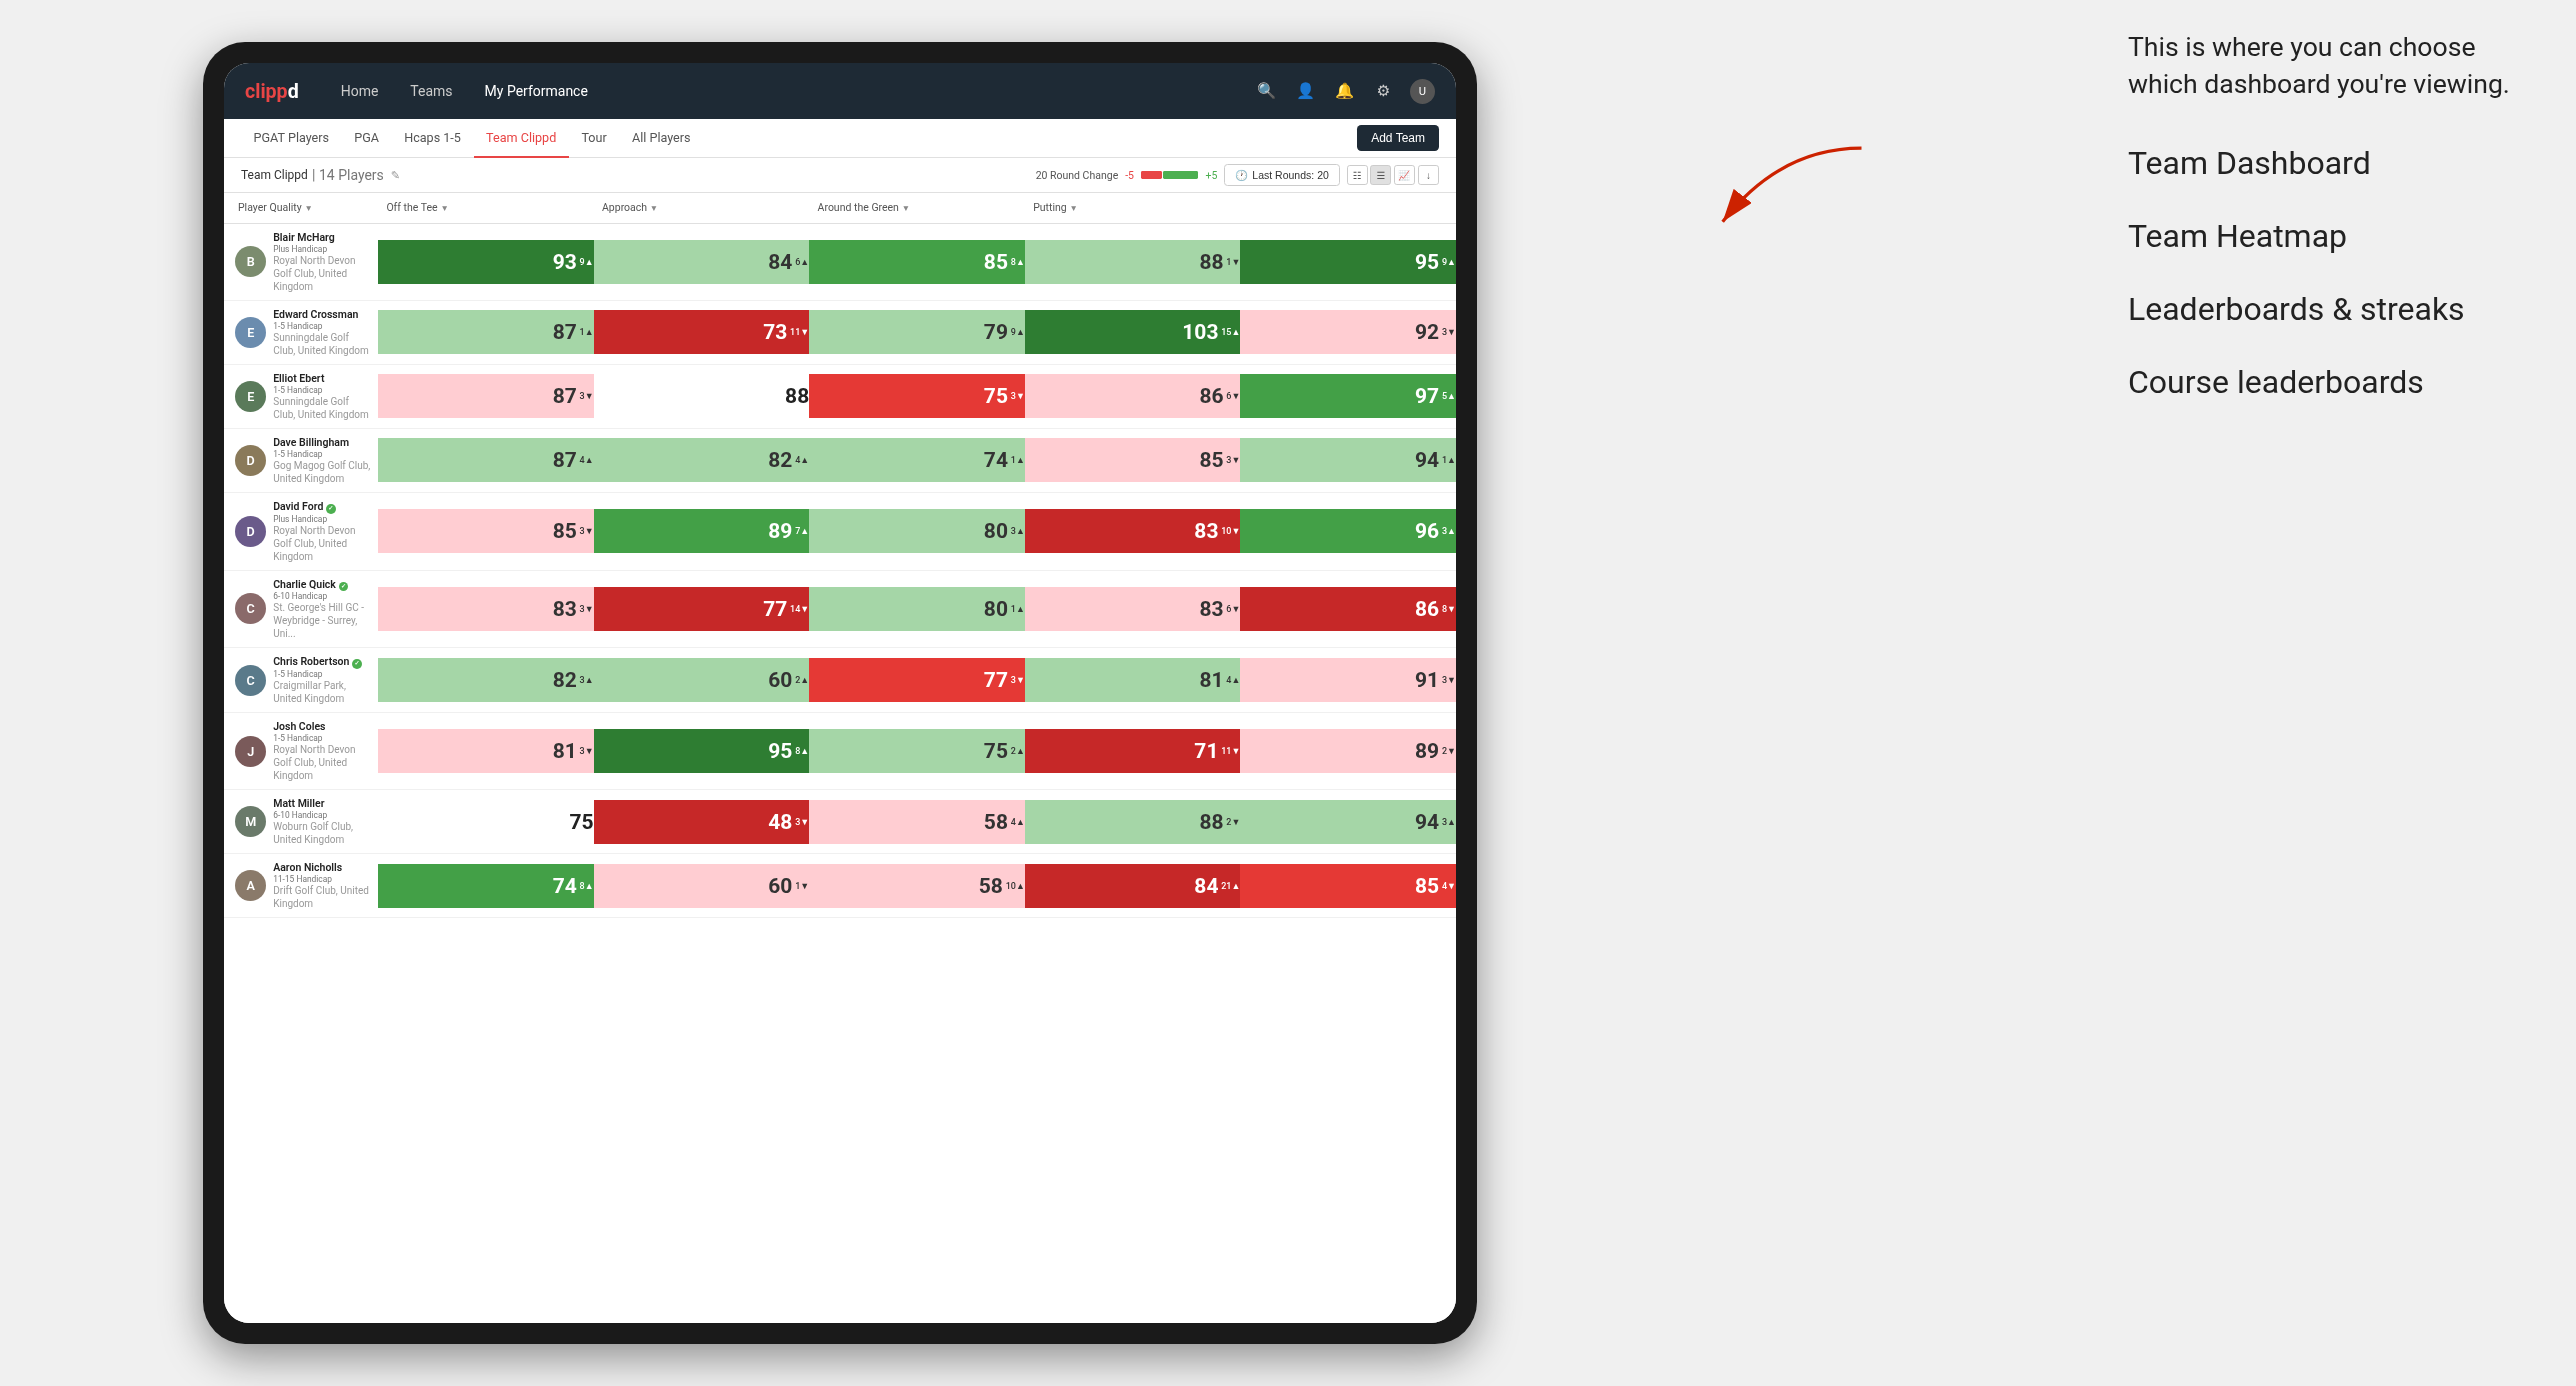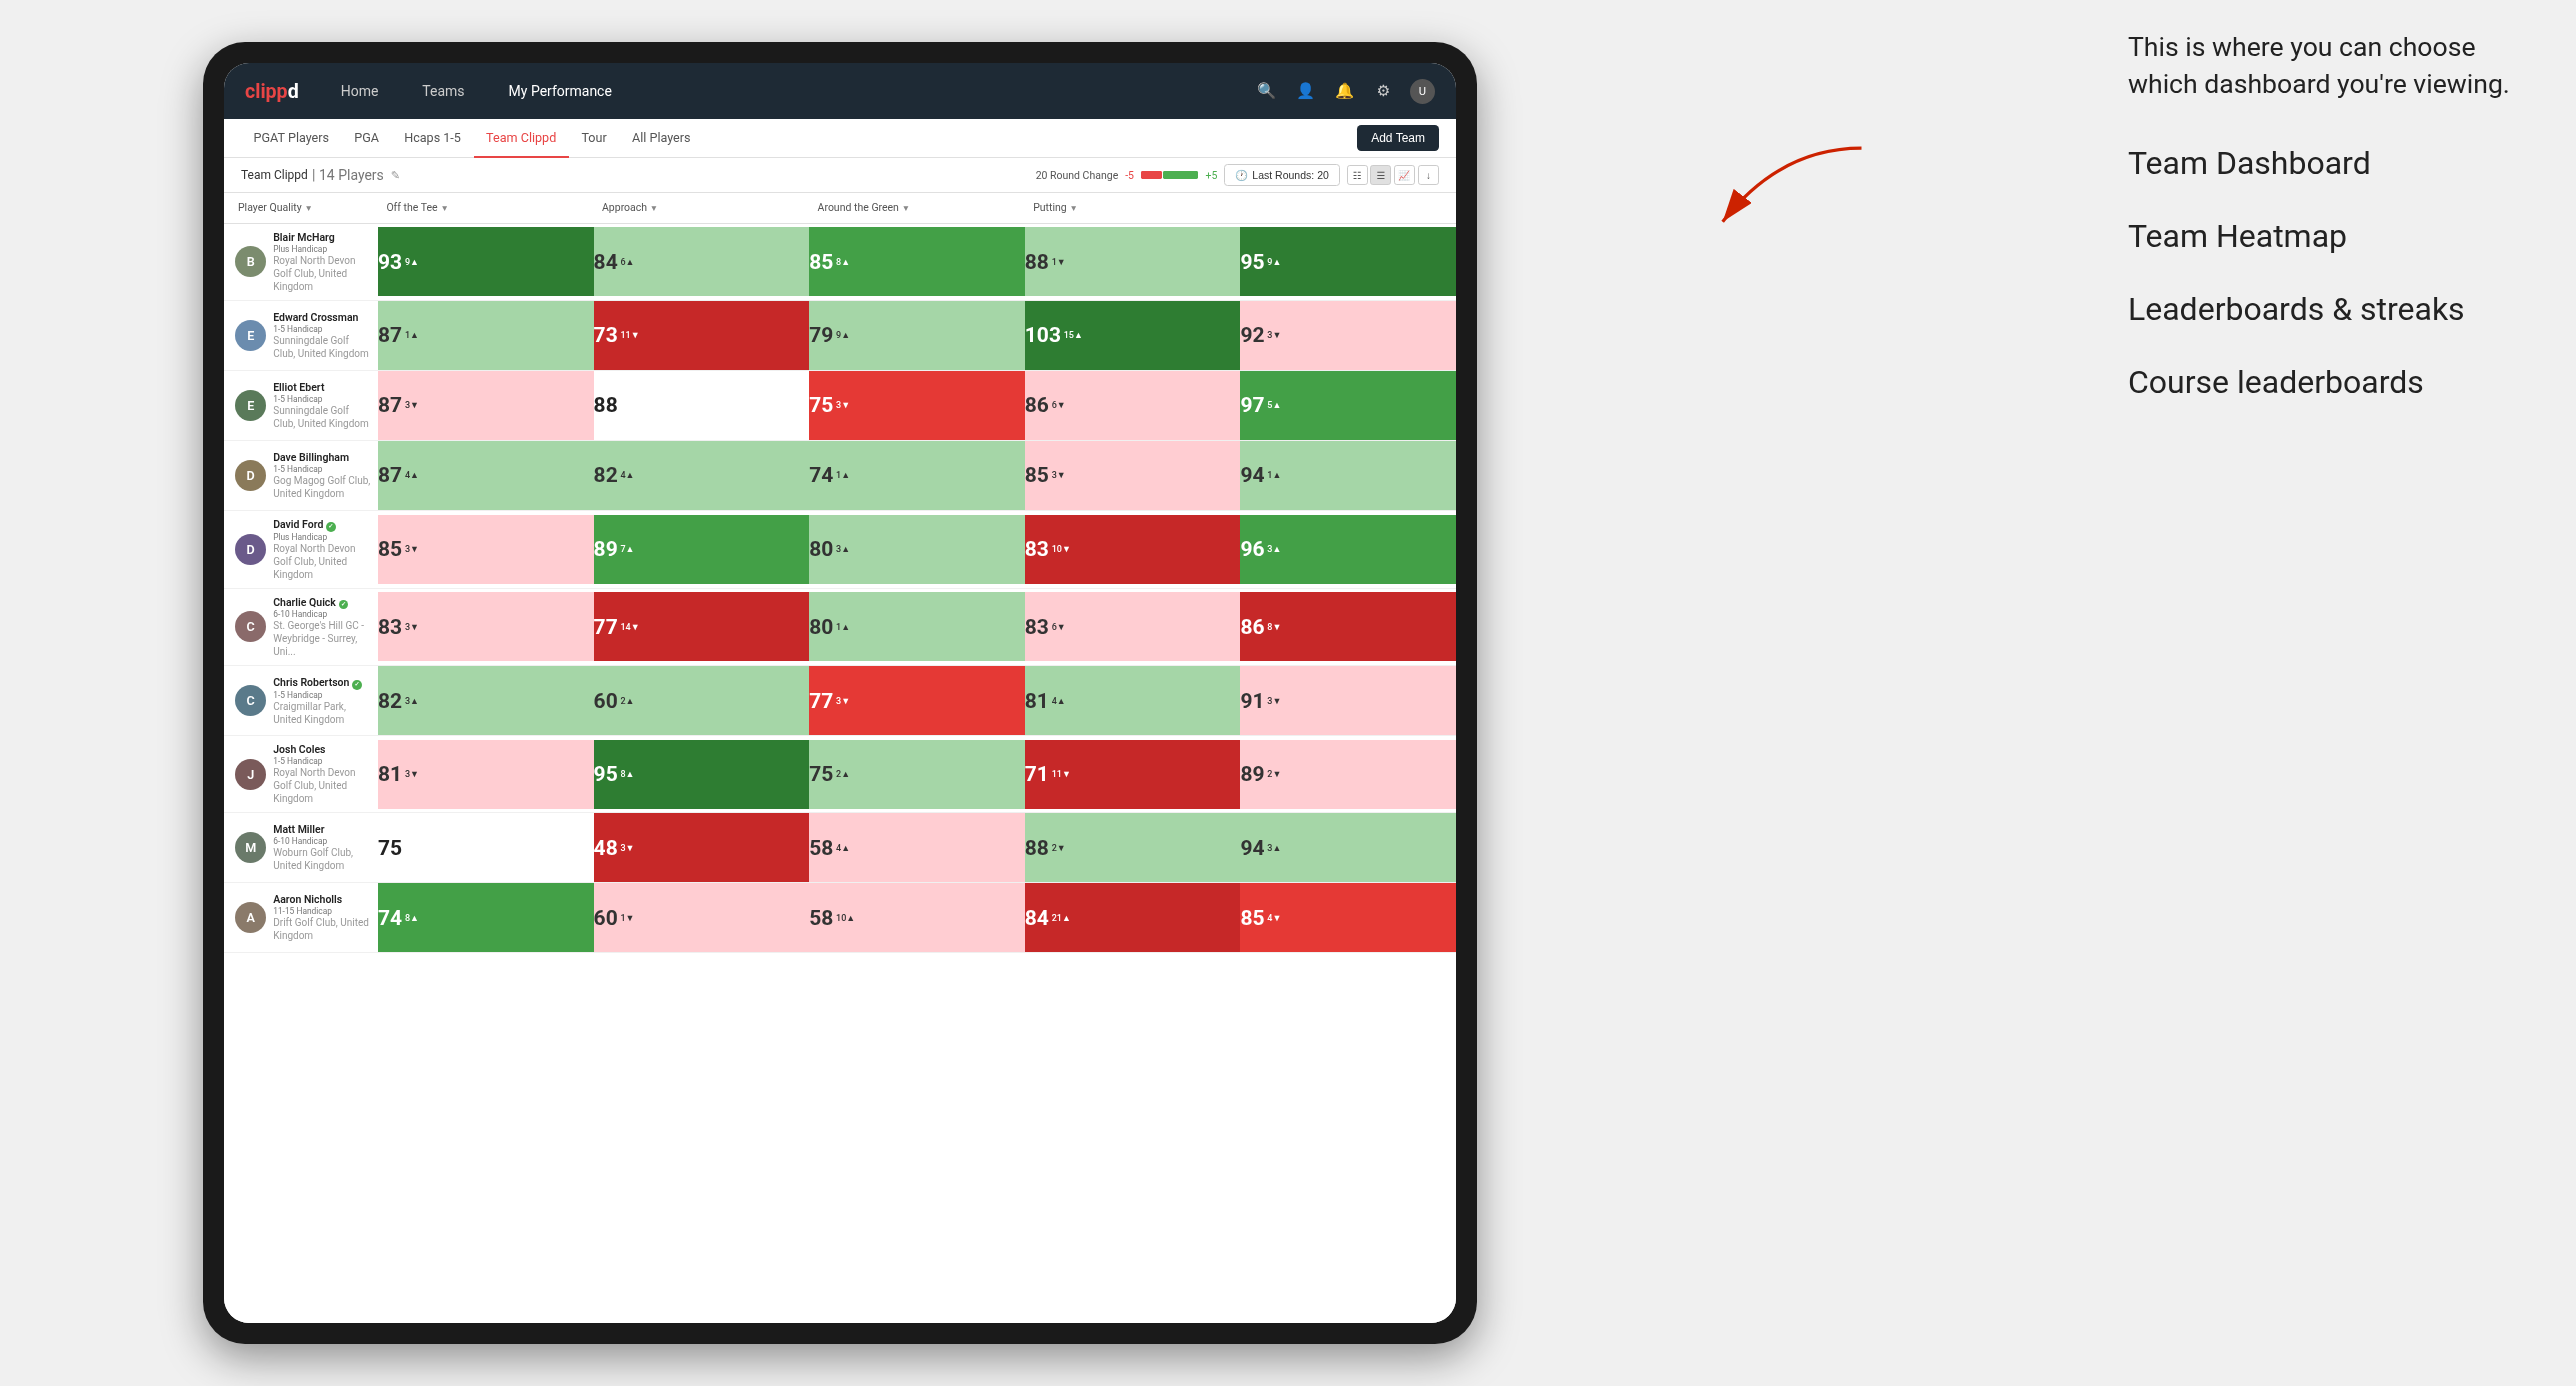--- a/index.html
+++ b/index.html
@@ -77,21 +77,21 @@
     }
     .nav-logo {
       color: #e84545;
       font-size: 19.6px;
       font-weight: 700;
       margin-right: 28px;
     }
     .nav-logo span { color: #fff; }
     .nav-links {
       display: flex;
-      gap: 16px;
+      gap: 4px;
       flex: 1;
     }
     .nav-link {
       color: #ccc;
       font-size: 14px;
       padding: 0 14px;
       height: 56px;
       display: flex;
       align-items: center;
       cursor: pointer;
@@ -305,22 +305,22 @@
       color: #fff;
       text-align: center;
       line-height: 9.8px;
       margin-left: 2.8px;
     }
 
     
     .score-cell {
       display: flex;
       align-items: center;
-      justify-content: flex-start;
-      height: 69px;
+      justify-content: flex-end;
+      height: 44px;
       font-size: 21px;
       font-weight: 700;
       color: #222;
       position: relative;
     }
     .score-cell.green-dark { background: #2e7d32; color: #fff; }
     .score-cell.green-mid { background: #43a047; color: #fff; }
     .score-cell.green-light { background: #a5d6a7; color: #333; }
     .score-cell.red-dark { background: #c62828; color: #fff; }
     .score-cell.red-mid { background: #e53935; color: #fff; }

